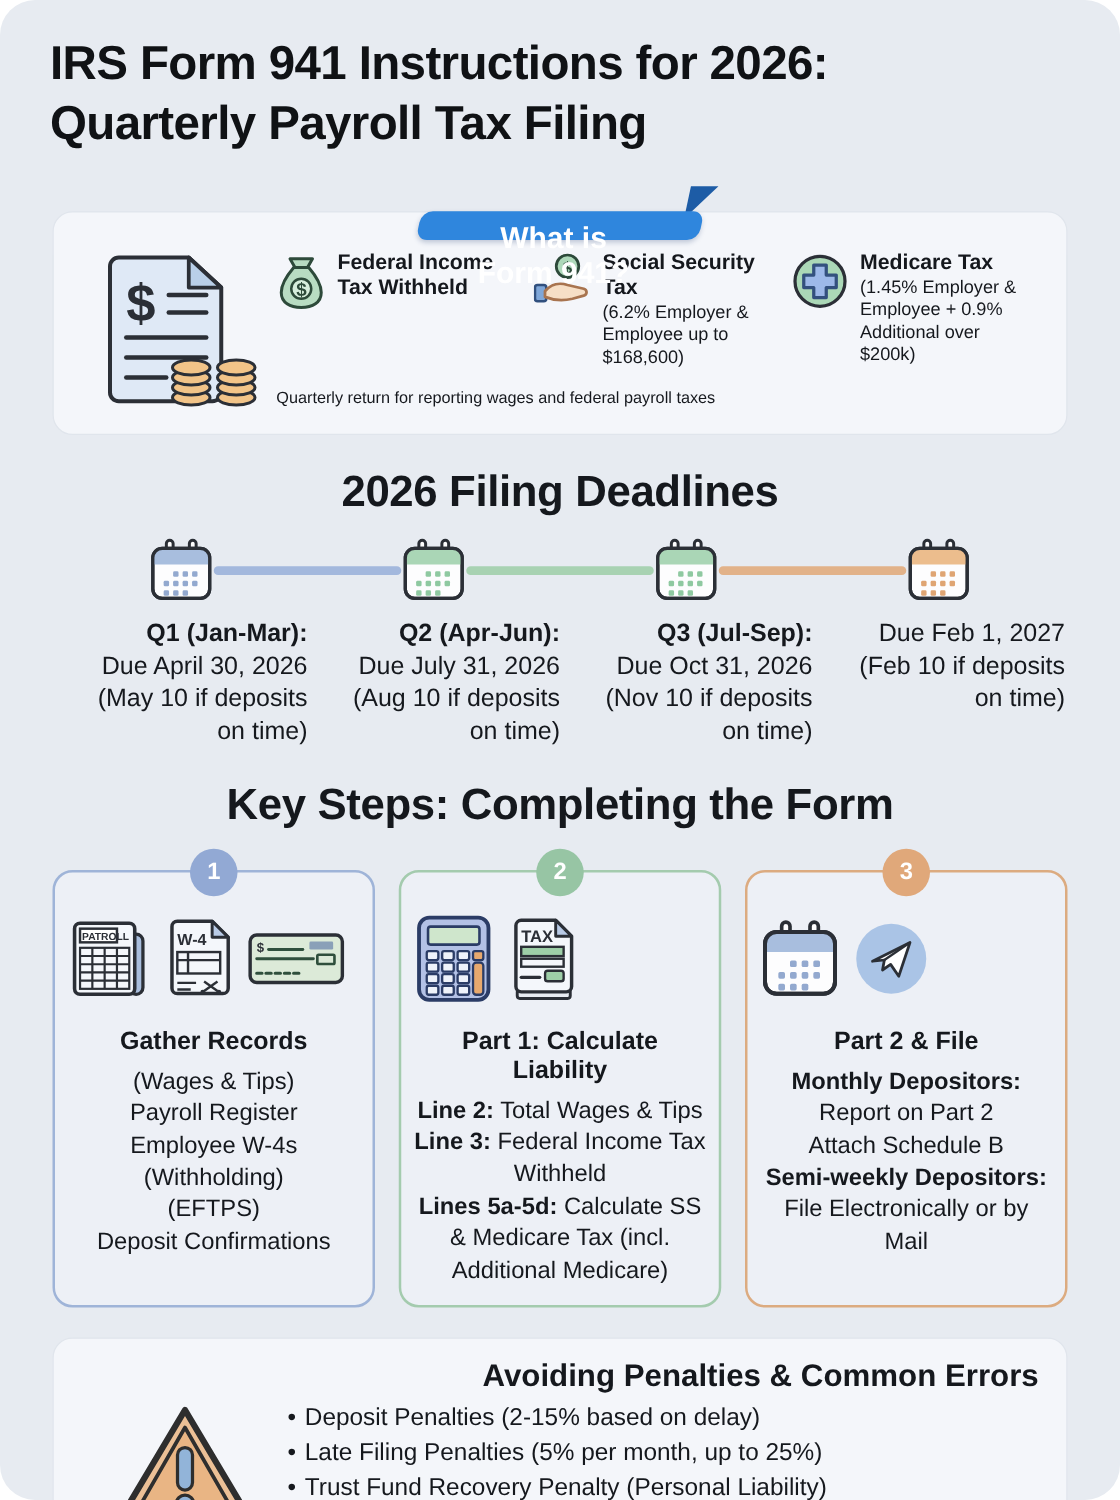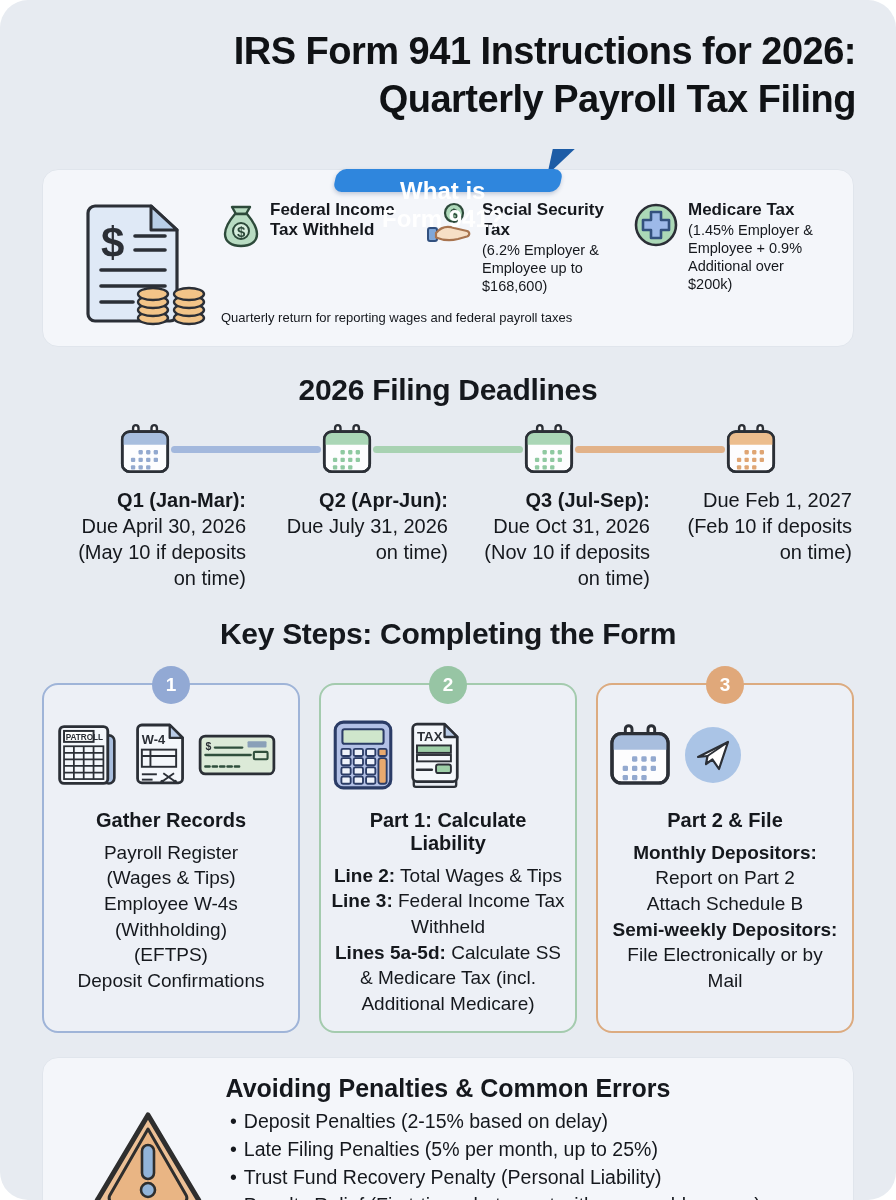--- a/index.html
+++ b/index.html
@@ -1,21 +1,21 @@
 <!DOCTYPE html>
 <html><head>
 <meta charset="utf-8">
 <style>
   html,body{margin:0;padding:0;}
   body{width:896px;height:1200px;background:#ffffff;position:relative;
        font-family:"Liberation Sans",sans-serif;color:#15181d;}
   .page{position:absolute;inset:0;background:#e7ebf1;border-radius:28px;overflow:hidden;}
 
   
-  .title{margin:28px 40px 0;text-align:right;font-size:38px;font-weight:700;
+  .title{margin:28px 40px 0;text-align:left;font-size:38px;font-weight:700;
          line-height:1.26;letter-spacing:-0.5px;color:#101215;}
 
   
   .ribbon-row{text-align:center;margin-top:22px;position:relative;z-index:3;height:46px;}
   .ribbon{position:relative;display:inline-block;}
   .ribbon .fold{position:absolute;right:-11px;top:3px;width:0;height:0;
         border-left:22px solid #1d5ca6;border-bottom:26px solid transparent;
         transform:skewX(-12deg);}
   .ribbon .bar{position:relative;background:#2f86dd;transform:skewX(-12deg);
         border-radius:9px;padding:8px 38px;box-shadow:0 2px 4px rgba(30,60,110,.25);}
@@ -28,21 +28,21 @@
   .box1-icon{flex:0 0 150px;}
   .box1-right{flex:1;display:flex;flex-direction:column;}
   .items{display:flex;gap:10px;}
   .item{display:flex;gap:9px;flex:1;}
   .item .itm-ic{flex:0 0 auto;margin-top:2px;}
   .item-name{font-weight:700;font-size:17px;line-height:1.18;}
   .item-detail{font-size:14.5px;line-height:1.24;margin-top:2px;}
   .summary{font-size:13px;margin-top:14px;}
 
   
-  .h2{text-align:center;font-weight:700;font-size:30px;margin:26px 0 0;letter-spacing:-0.3px;}
+  .h2{text-align:center;font-weight:700;font-size:35px;margin:26px 0 0;letter-spacing:-0.3px;}
 
   
   .timeline{position:relative;margin:16px 44px 0;height:52px;}
   .tl-cols{display:flex;height:52px;}
   .tl-col{width:25%;display:flex;justify-content:center;}
   .bar{position:absolute;top:23px;height:7px;border-radius:4px;width:150px;}
   .bar1{left:127px;background:#a3b8dd;}
   .bar2{left:329px;background:#a8d2b2;}
   .bar3{left:531px;background:#e2b289;}
   .quarters{display:flex;margin:12px 44px 0;}
@@ -64,21 +64,21 @@
         display:flex;align-items:center;justify-content:center;}
   .card-blue .card-num{background:#92a9d4;} .card-green .card-num{background:#97c5a4;}
   .card-orange .card-num{background:#e0a87a;}
   .card-icons{display:flex;justify-content:flex-start;align-items:center;gap:9px;height:76px;}
   .card-title{text-align:center;font-weight:700;font-size:20px;margin-top:14px;}
   .card-body{text-align:center;font-size:19px;line-height:1.35;margin-top:8px;}
 
   
   .penalties{margin:24px 42px 0;background:#f4f6fa;border-radius:16px;
         border:1px solid #e0e5ec;padding:16px 22px 18px;}
-  .pen-h{text-align:center;font-weight:700;font-size:25px;}
+  .pen-h{text-align:right;font-weight:700;font-size:25px;}
   .pen-row{display:flex;align-items:center;margin-top:4px;}
   .pen-icon{flex:0 0 165px;display:flex;justify-content:center;}
   .pen-list{flex:1;font-size:19.5px;line-height:1.44;}
   .pen-item .blt{margin-right:7px;}
 </style>
 </head>
 <body>
 
 <div class="page">
 
@@ -265,20 +265,21 @@
   <div class="quarters">
     <div class="quarter">
       <div class="q-label">Q1 (Jan-Mar):</div>
       <div>Due April 30, 2026</div>
       <div>(May 10 if deposits</div>
       <div>on time)</div>
     </div>
     <div class="quarter">
       <div class="q-label">Q2 (Apr-Jun):</div>
       <div>Due July 31, 2026</div>
+      <div>(Aug 10 if deposits</div>
       <div>on time)</div>
     </div>
     <div class="quarter">
       <div class="q-label">Q3 (Jul-Sep):</div>
       <div>Due Oct 31, 2026</div>
       <div>(Nov 10 if deposits</div>
       <div>on time)</div>
     </div>
     <div class="quarter">
       <div>Due Feb 1, 2027</div>
@@ -339,22 +340,22 @@
               <line x1="16" y1="14" x2="42" y2="14"></line>
               <line x1="7" y1="21" x2="50" y2="21"></line>
             </g>
             <rect x="53" y="18" width="13" height="7" rx="1" fill="none" stroke="#2f4f3c" stroke-width="2"></rect>
             <line x1="7" y1="32" x2="40" y2="32" stroke="#2f4f3c" stroke-width="2.4" stroke-dasharray="4 3" stroke-linecap="round"></line>
           </svg>
         </span>
       </div>
       <div class="card-title">Gather Records</div>
       <div class="card-body">
+        <div>(Wages &amp; Tips)</div>
         <div>Payroll Register</div>
-        <div>(Wages &amp; Tips)</div>
         <div>Employee W-4s</div>
         <div>(Withholding)</div>
         <div>(EFTPS)</div>
         <div>Deposit Confirmations</div>
       </div>
     </div>
 
     <div class="card card-green">
       <div class="card-num">2</div>
       <div class="card-icons">

